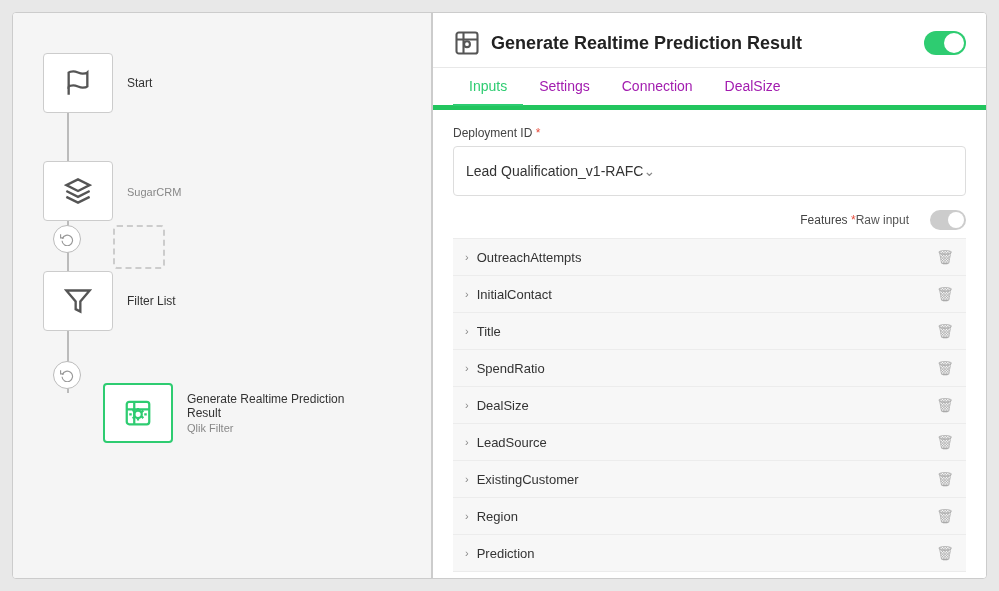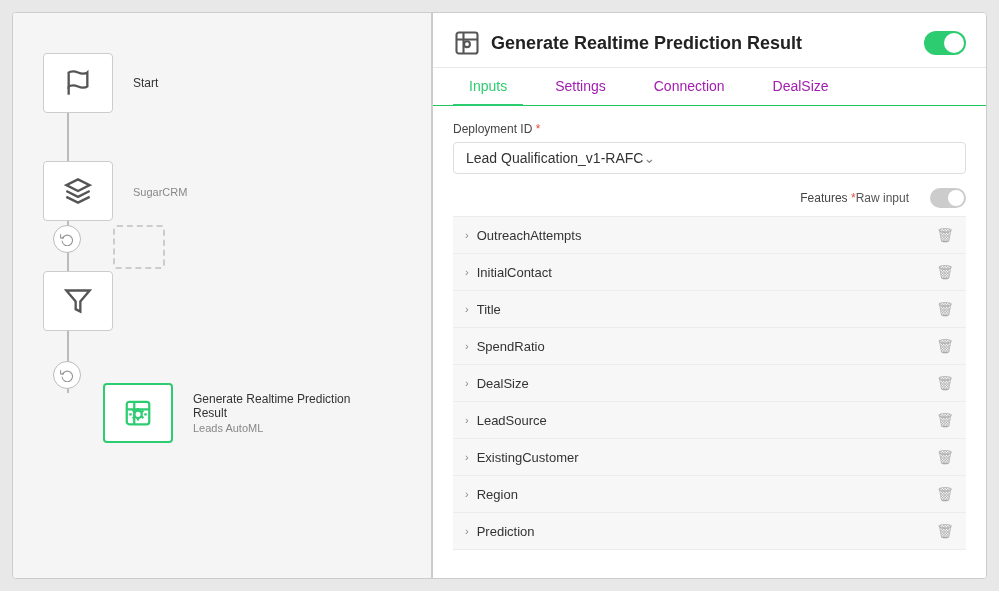--- a/index.html
+++ b/index.html
@@ -34,21 +34,21 @@
     .flow-canvas {
       width: 100%;
       height: 100%;
       position: relative;
       padding: 20px;
     }
     .flow-node {
       position: absolute;
       display: flex;
       align-items: center;
-      gap: 20px;
+      gap: 14px;
     }
     .node-box {
       width: 70px;
       height: 60px;
       background: #fff;
       border: 1.5px solid #ccc;
       border-radius: 4px;
       display: flex;
       align-items: center;
       justify-content: center;
@@ -121,23 +121,23 @@
     }
     .toggle-knob {
       width: 20px;
       height: 20px;
       background: #fff;
       border-radius: 50%;
       margin-left: auto;
     }
     .tabs {
       display: flex;
-      gap: 16px;
+      gap: 0;
       padding: 0 20px;
-      border-bottom: 1px solid #22c55e;
+      border-bottom: 5px solid #22c55e;
     }
     .tab {
       padding: 10px 16px;
       font-size: 14px;
       color: #a21caf;
       cursor: pointer;
       border-bottom: 2px solid transparent;
       margin-bottom: -1px;
     }
     .tab.active {
@@ -153,21 +153,21 @@
     .field-label {
       font-size: 12px;
       color: #444;
       margin-bottom: 6px;
     }
     .field-label .required {
       color: #e74c3c;
     }
     .dropdown-field {
       width: 100%;
-      padding: 7px 12px;
+      padding: 16px 12px;
       border: 1px solid #ddd;
       border-radius: 4px;
       font-size: 14px;
       color: #333;
       display: flex;
       align-items: center;
       justify-content: flex-start;
       background: #fff;
       cursor: pointer;
       margin-bottom: 14px;
@@ -291,34 +291,35 @@
         </div>
       </div>
 
       <div class="flow-node" style="position: absolute; top: 258px; left: 30px;">
         <div class="node-box">
           <svg width="28" height="28" viewBox="0 0 24 24" fill="none" stroke="#555" stroke-width="2">
             <polygon points="22 3 2 3 10 12.46 10 19 14 21 14 12.46 22 3"></polygon>
           </svg>
         </div>
         <div>
+          <div class="node-label">Filter List</div>
         </div>
       </div>
 
       <div class="flow-node" style="position: absolute; top: 370px; left: 90px;">
         <div class="node-box active-green">
           <svg width="30" height="30" viewBox="0 0 24 24" fill="none" stroke="#2ecc71" stroke-width="1.8">
             <path d="M9 3H5a2 2 0 0 0-2 2v4m6-6h10a2 2 0 0 1 2 2v4M9 3v18m0 0h10a2 2 0 0 0 2-2V9M9 21H5a2 2 0 0 1-2-2V9m0 0h18"></path>
             <circle cx="12" cy="13" r="3"></circle>
             <path d="M12 10v-2M12 18v-2M9.17 11l-1.41-1.41M16.24 16.07l-1.41-1.41M7 13H5M19 13h-2M9.17 15l-1.41 1.41M16.24 9.93l-1.41 1.41"></path>
           </svg>
         </div>
         <div>
           <div class="node-label" style="max-width: 180px;">Generate Realtime Prediction Result</div>
-          <div class="node-sublabel">Leads AutoML</div>
+          <div class="node-sublabel">Qlik Filter</div>
         </div>
       </div>
 
       <div style="position: absolute; top: 212px; left: 100px; width: 52px; height: 44px; border: 2px dashed #ccc; border-radius: 4px;"></div>
     </div>
   </div>
 
   <div class="right-panel">
 
     <div class="panel-header">

